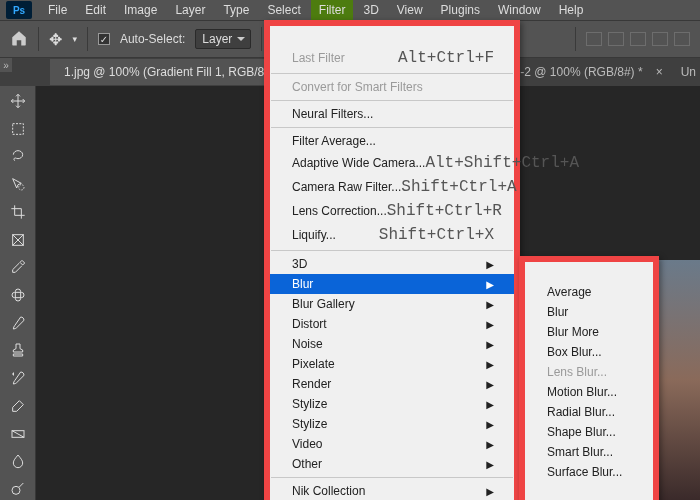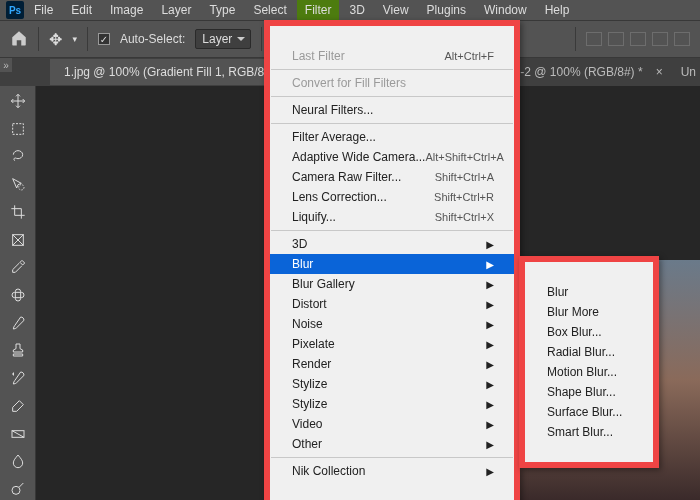--- a/index.html
+++ b/index.html
@@ -1,20 +1,20 @@
 <!DOCTYPE html>
 <html><head>
 <meta charset="utf-8">
 <style>
 * { margin:0; padding:0; box-sizing:border-box; font-family:"Segoe UI",Tahoma,sans-serif; font-size:12px; }
 body { background:#535353; width:700px; height:500px; overflow:hidden; position:relative; color:#ddd; }
 .menubar { display:flex; align-items:center; height:20px; background:#535353; padding:0 6px; gap:2px; }
 .menubar .mitem { padding:12px 8px; cursor:default; }
 .menubar .mitem.open { background:#4d7c0f; }
-.ps-logo { width:18px; height:18px; background:#001e36; color:#31a8ff; display:flex; align-items:center; justify-content:center; font-weight:bold; font-size:10px; border-radius:2px; }
+.ps-logo { width:26px; height:18px; background:#001e36; color:#31a8ff; display:flex; align-items:center; justify-content:center; font-weight:bold; font-size:10px; border-radius:2px; margin-right:6px; }
 .optionsbar { display:flex; align-items:center; height:38px; background:#535353; border-top:1px solid #383838; border-bottom:1px solid #383838; padding:0 10px; gap:10px; }
 .home-icon svg { width:18px; height:18px; fill:#ccc; }
 .move-icon { font-size:16px; }
 .divider { width:1px; height:24px; background:#3a3a3a; }
 .checkbox { width:12px; height:12px; border:1px solid #999; display:inline-flex; align-items:center; justify-content:center; background:#333; }
 .checkbox.checked::after { content:"✓"; font-size:10px; color:#ddd; }
 .select { background:#3f3f3f; border:1px solid #2a2a2a; padding:2px 18px 2px 6px; position:relative; border-radius:2px; }
 .select::after { content:""; position:absolute; right:5px; top:7px; border:4px solid transparent; border-top-color:#ccc; }
 .optionsbar .spacer { flex:1; }
 .alignset { display:flex; gap:6px; opacity:.5; }
@@ -31,21 +31,21 @@
 .tool .fillsvg { fill:#ddd; stroke:none; }
 .canvas-img { position:absolute; right:0; bottom:0; width:180px; height:240px; background:linear-gradient(180deg,#6a7a8a 0%,#8a6a5a 50%,#3a2a2a 100%); }
 .dropdown { position:absolute; background:#f0f0f0; color:#222; border:6px solid #ef4444; box-shadow:2px 2px 6px rgba(0,0,0,.4); padding:20px 0; }
 .dropdown .row { display:flex; justify-content:space-between; align-items:center; padding:3px 20px 3px 22px; white-space:nowrap; min-height:20px; }
 .dropdown .row.disabled { color:#9a9a9a; }
 .dropdown .row.hl { background:#0a64d8; color:#fff; }
 .dropdown .sep { height:1px; background:#c8c8c8; margin:3px 1px; }
 .dropdown .arrow { margin-left:20px; font-size:10px; }
 .dropdown.main { left:264px; top:20px; width:256px; }
 .dropdown.sub { left:519px; top:256px; width:140px; }
-.shortcut { color:#555; font-size:11px; }
+.shortcut { color:#555; font-size:16px;font-family:Liberation Mono, monospace; }
 </style>
 </head>
 <body>
 
 <div class="menubar">
   <div class="ps-logo">Ps</div>
   <div id="menubar-items" style="display: contents;"><span class="mitem">File</span><span class="mitem">Edit</span><span class="mitem">Image</span><span class="mitem">Layer</span><span class="mitem">Type</span><span class="mitem">Select</span><span class="mitem open">Filter</span><span class="mitem">3D</span><span class="mitem">View</span><span class="mitem">Plugins</span><span class="mitem">Window</span><span class="mitem">Help</span></div>
 </div>
 
 <div class="optionsbar">
@@ -178,21 +178,21 @@
     </div>
 </div>
 
 <div class="dropdown main" id="filter-menu">
     <div class="row disabled">
       <span>Last Filter</span>
       <span class="shortcut">Alt+Ctrl+F</span>
     </div>
     <div class="sep"></div>
     <div class="row disabled">
-      <span>Convert for Fill Filters</span>
+      <span>Convert for Smart Filters</span>
     </div>
     <div class="sep"></div>
     <div class="row">
       <span>Neural Filters...</span>
     </div>
     <div class="sep"></div>
     <div class="row">
       <span>Filter Average...</span>
     </div>
     <div class="row">
@@ -258,36 +258,42 @@
     </div>
     <div class="sep"></div>
     <div class="row">
       <span>Nik Collection</span>
       <span class="arrow">▶</span>
     </div>
   </div>
 
 <div class="dropdown sub" id="blur-submenu">
     <div class="row">
+      <span>Average</span>
+    </div>
+    <div class="row">
       <span>Blur</span>
     </div>
     <div class="row">
       <span>Blur More</span>
     </div>
     <div class="row">
       <span>Box Blur...</span>
     </div>
+    <div class="row disabled">
+      <span>Lens Blur...</span>
+    </div>
+    <div class="row">
+      <span>Motion Blur...</span>
+    </div>
     <div class="row">
       <span>Radial Blur...</span>
     </div>
     <div class="row">
-      <span>Motion Blur...</span>
-    </div>
-    <div class="row">
       <span>Shape Blur...</span>
     </div>
     <div class="row">
+      <span>Smart Blur...</span>
+    </div>
+    <div class="row">
       <span>Surface Blur...</span>
     </div>
-    <div class="row">
-      <span>Smart Blur...</span>
-    </div>
   </div>
 
 </body></html>

